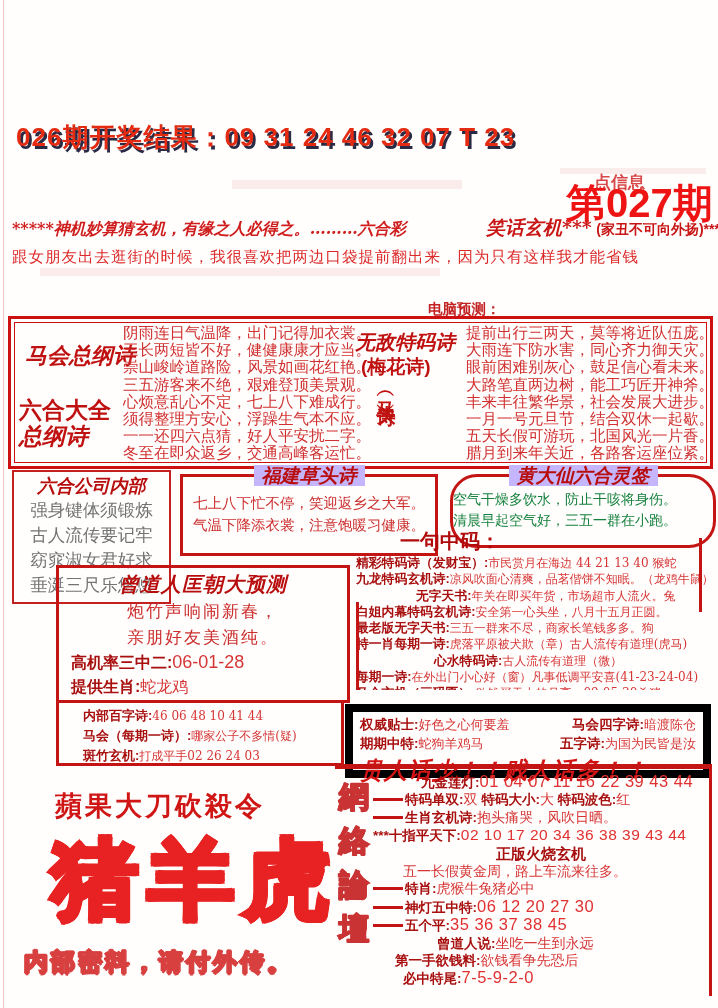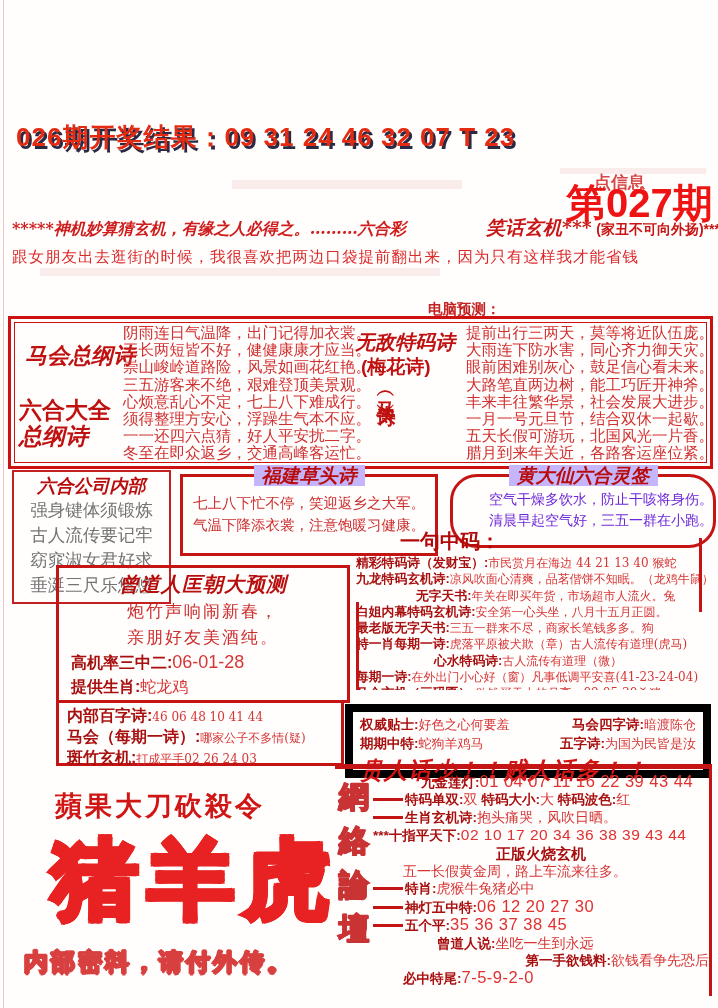--- a/index.html
+++ b/index.html
@@ -46,21 +46,21 @@
     font-family:"DejaVu Serif",serif;}
   .topline-box{border:3px solid #c41414;}
   .topline-box .float-title{position:absolute;top:-14px;left:0;right:0;text-align:center;}
   .topline-box .float-title span{background:#c4b5fd;padding:0 8px;font-size:19px;font-weight:bold;
     color:#b80d0d;font-style:italic;}
   .fujian-box{left:180px;top:474px;width:252px;height:76px;}
   .fujian-box .bx-line{text-align:center;font-size:14.5px;line-height:22px;color:#cc2e2e;
     font-family:"DejaVu Serif",serif;}
   .fujian-box .bx-body{padding-top:15px;}
   .wong-box{left:450px;top:474px;width:260px;height:68px;border-radius:27px;}
-  .wong-box .bx-line{text-align:right;font-size:14px;line-height:21px;color:#6d28d9;
+  .wong-box .bx-line{text-align:left;font-size:14px;line-height:21px;color:#15803d;
     font-family:"DejaVu Serif",serif;}
   .wong-box .bx-body{padding-top:12px;}
 
   
   .one-code{left:356px;top:528px;width:354px;height:162px;overflow:hidden;}
   .oc-title{margin-left:44px;font-size:20px;font-weight:bold;color:#b00a0a;}
   .entry{white-space:nowrap;font-size:12px;line-height:15.3px;}
   .entry .lbl{font-weight:bold;color:#a80f0f;font-size:12.8px;}
   .entry .txt{color:#d63535;font-family:"DejaVu Serif",serif;}
   .oc-bar-left{position:absolute;left:0;top:74px;width:3px;height:88px;background:#c41414;}
@@ -73,21 +73,21 @@
   .zeng-box .bx-line{text-align:center;font-size:17px;line-height:26px;color:#cc2e2e;letter-spacing:2px;
     font-family:"DejaVu Serif",serif;}
   .zeng-box .kv{padding-left:12px;font-size:16px;line-height:24px;white-space:nowrap;}
   .zeng-box .kv .lbl{font-weight:bold;color:#a80f0f;}
   .zeng-box .kv .txt{color:#d63535;}
 
   
   .hundred-box{left:56px;top:700px;width:288px;height:66px;border:3px solid #c41414;padding:3px 0 0 8px;
     box-sizing:border-box;}
   .hundred-box .entry{font-size:13.5px;line-height:19px;}
-  .hundred-box .entry .lbl{font-size:16px;}
+  .hundred-box .entry .lbl{font-size:13px;margin-left:16px;}
   .hundred-box .entry .txt{font-size:12px;}
 
   
   .tips-box{left:345px;top:692px;width:366px;height:74px;border:8px solid #000000;box-sizing:border-box;
     padding:3px 7px 0 7px;margin-top:12px;}
   .tips-row{display:flex;justify-content:space-between;font-size:13px;line-height:19px;white-space:nowrap;}
   .tips-row .lbl{font-weight:bold;color:#a80f0f;font-size:13.5px;}
   .tips-row .txt{color:#d63535;}
   .tips-highlight{font-size:23px;font-weight:bold;font-style:italic;color:#d41414;margin-top:2px;
     letter-spacing:1px;white-space:nowrap;}
@@ -253,21 +253,21 @@
       <div class="fline" style="padding-left:48px;"><span class="lbl">九金莲灯:</span><span class="nums">01 04 07 11 16 22 39 43 44</span></div>
       <div class="fline"><span class="dash"></span><span class="lbl">特码单双:</span><span class="txt">双</span>&nbsp;<span class="lbl">特码大小:</span><span class="txt">大</span>&nbsp;<span class="lbl">特码波色:</span><span class="txt">红</span></div>
       <div class="fline"><span class="dash"></span><span class="lbl">生肖玄机诗:</span><span class="txt">抱头痛哭，风吹日晒。</span></div>
       <div class="fline"><span class="lbl">***十指平天下:</span><span class="nums" style="font-size:15.5px;">02 10 17 20 34 36 38 39 43 44</span></div>
       <div class="fline center"><span class="lbl" style="font-size:15px;">正版火烧玄机</span></div>
       <div class="fline" style="padding-left:30px;"><span class="txt">五一长假黄金周，路上车流来往多。</span></div>
       <div class="fline"><span class="dash"></span><span class="lbl">特肖:</span><span class="txt">虎猴牛兔猪必中</span></div>
       <div class="fline"><span class="dash"></span><span class="lbl">神灯五中特:</span><span class="nums">06 12 20 27 30</span></div>
       <div class="fline"><span class="dash"></span><span class="lbl">五个平:</span><span class="nums">35 36 37 38 45</span></div>
       <div class="fline" style="padding-left:64px;"><span class="lbl">曾道人说:</span><span class="txt">坐吃一生到永远</span></div>
-      <div class="fline" style="padding-left:22px;text-align:right;"><span class="lbl">第一手欲钱料:</span><span class="txt">欲钱看争先恐后</span></div>
+      <div class="fline" style="padding-left:22px;"><span class="lbl">第一手欲钱料:</span><span class="txt">欲钱看争先恐后</span></div>
       <div class="fline" style="padding-left:30px;"><span class="lbl">必中特尾:</span><span class="nums">7-5-9-2-0</span></div>
     </div>
   </div>
 
   <div class="abs command">蘋果大刀砍殺令</div>
   <div class="abs big-zodiac">猪羊虎</div>
   <div class="abs secret">内部密料，请付外传。</div>
 
 </div>
 

